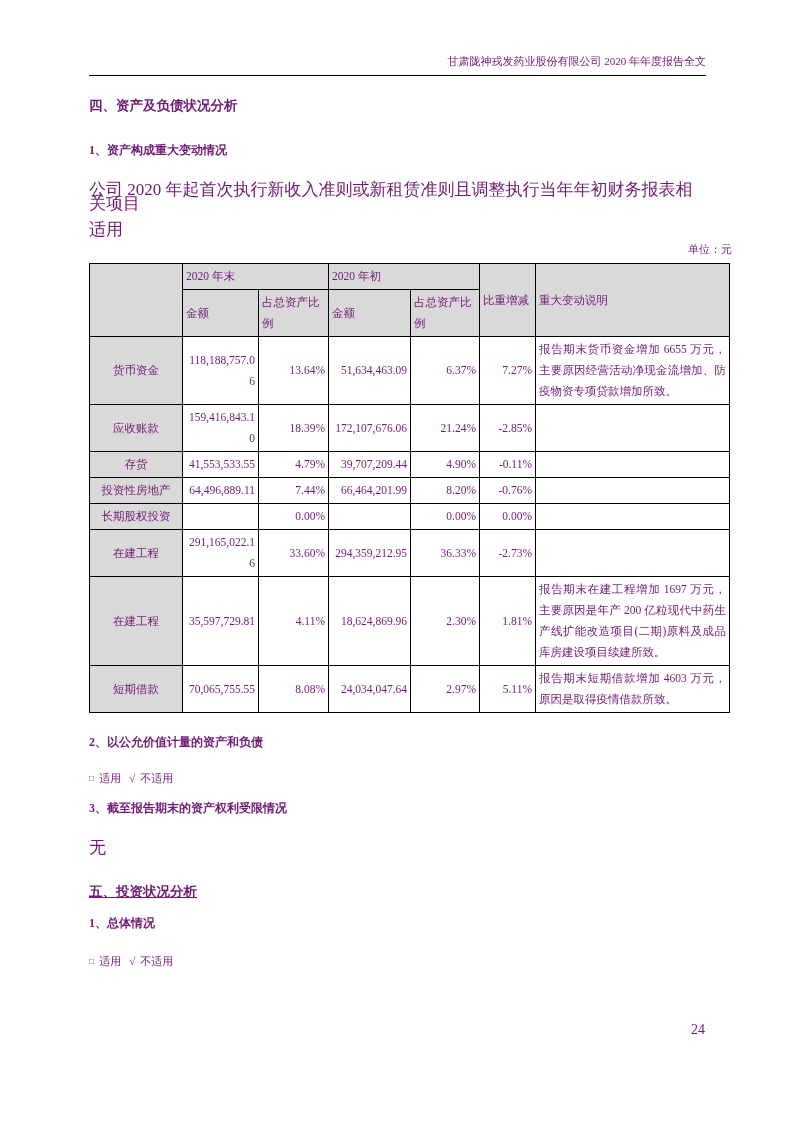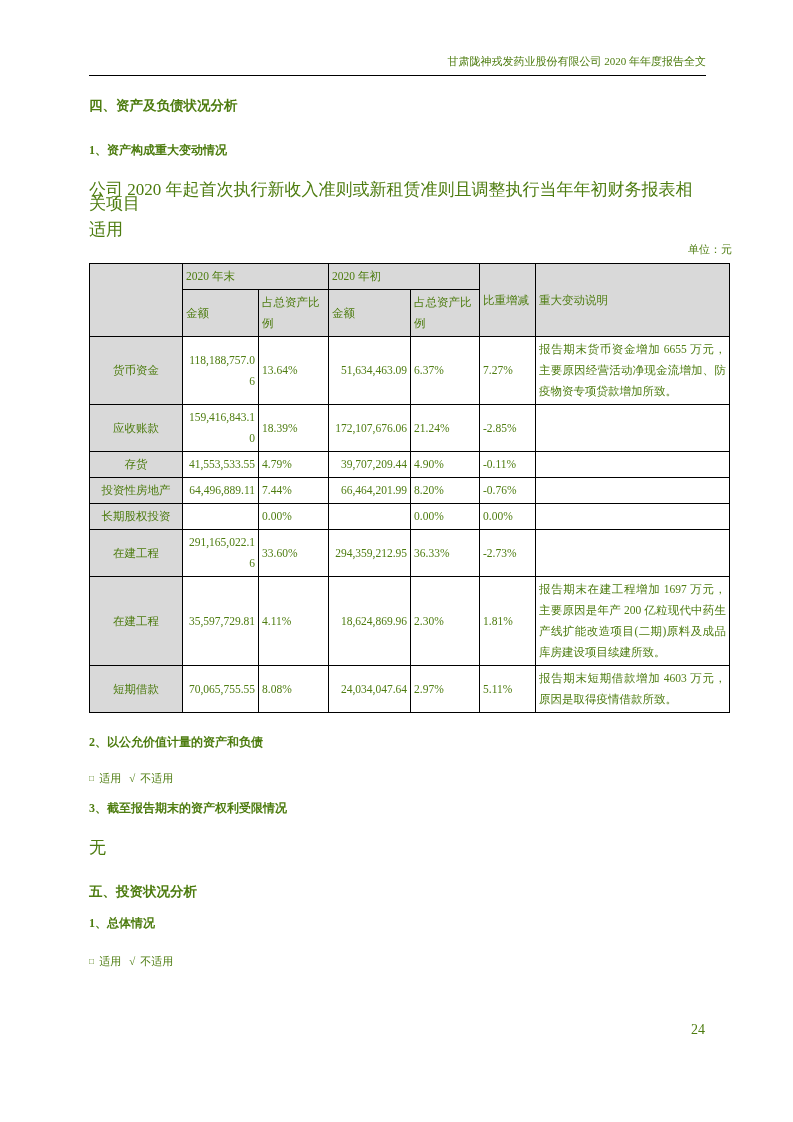--- a/index.html
+++ b/index.html
@@ -2,41 +2,41 @@
 <html><head>
 <meta charset="utf-8">
 <style>
   html, body { margin: 0; padding: 0; background: #ffffff; }
   .page {
     position: relative;
     width: 765px;
     height: 1122px;
     margin: 0 auto;
     background: #ffffff;
-    color: #4d7c0f;
+    color: #701a75;
     font-family: "Liberation Serif", "DejaVu Serif", serif;
     overflow: hidden;
   }
   .content { padding: 54px 73px 0 75px; }
 
   .doc-header {
     text-align: right;
     font-size: 11px;
     line-height: 14px;
     padding-bottom: 7px;
     border-bottom: 1.5px solid #000;
   }
 
   .h1 {
     font-size: 13.5px;
     font-weight: bold;
     line-height: 17px;
     margin: 21px 0 0 0;
   }
-  .h1.gap { margin-top: 28px; }
+  .h1.gap { margin-top: 28px; text-decoration: underline; }
   .h2 {
     font-size: 12px;
     font-weight: bold;
     line-height: 14px;
     margin: 29px 0 0 0;
   }
   .h2.gap22 { margin-top: 22px; }
   .h2.gap28 { margin-top: 16px; }
   .body {
     font-size: 17px;
@@ -64,21 +64,21 @@
     padding: 2px 3px;
     line-height: 21px;
     vertical-align: middle;
     font-weight: normal;
     overflow: hidden;
   }
   table.asset th { text-align: left; }
   .shade { background: #d9d9d9; }
   td.rowlabel { text-align: center; background: #d9d9d9; }
   td.amount { text-align: right; word-break: break-all; }
-  td.pct { }
+  td.pct { text-align: right; }
   td.note { text-align: justify; }
 
   .choice {
     font-size: 11px;
     line-height: 14px;
     margin: 22px 0 0 0;
   }
   .choice.gap24 { margin-top: 24px; }
   .choice .cb { font-size: 8.5px; margin-right: 5px; vertical-align: 1px; }
   .choice .lbl { margin-right: 8px; }

